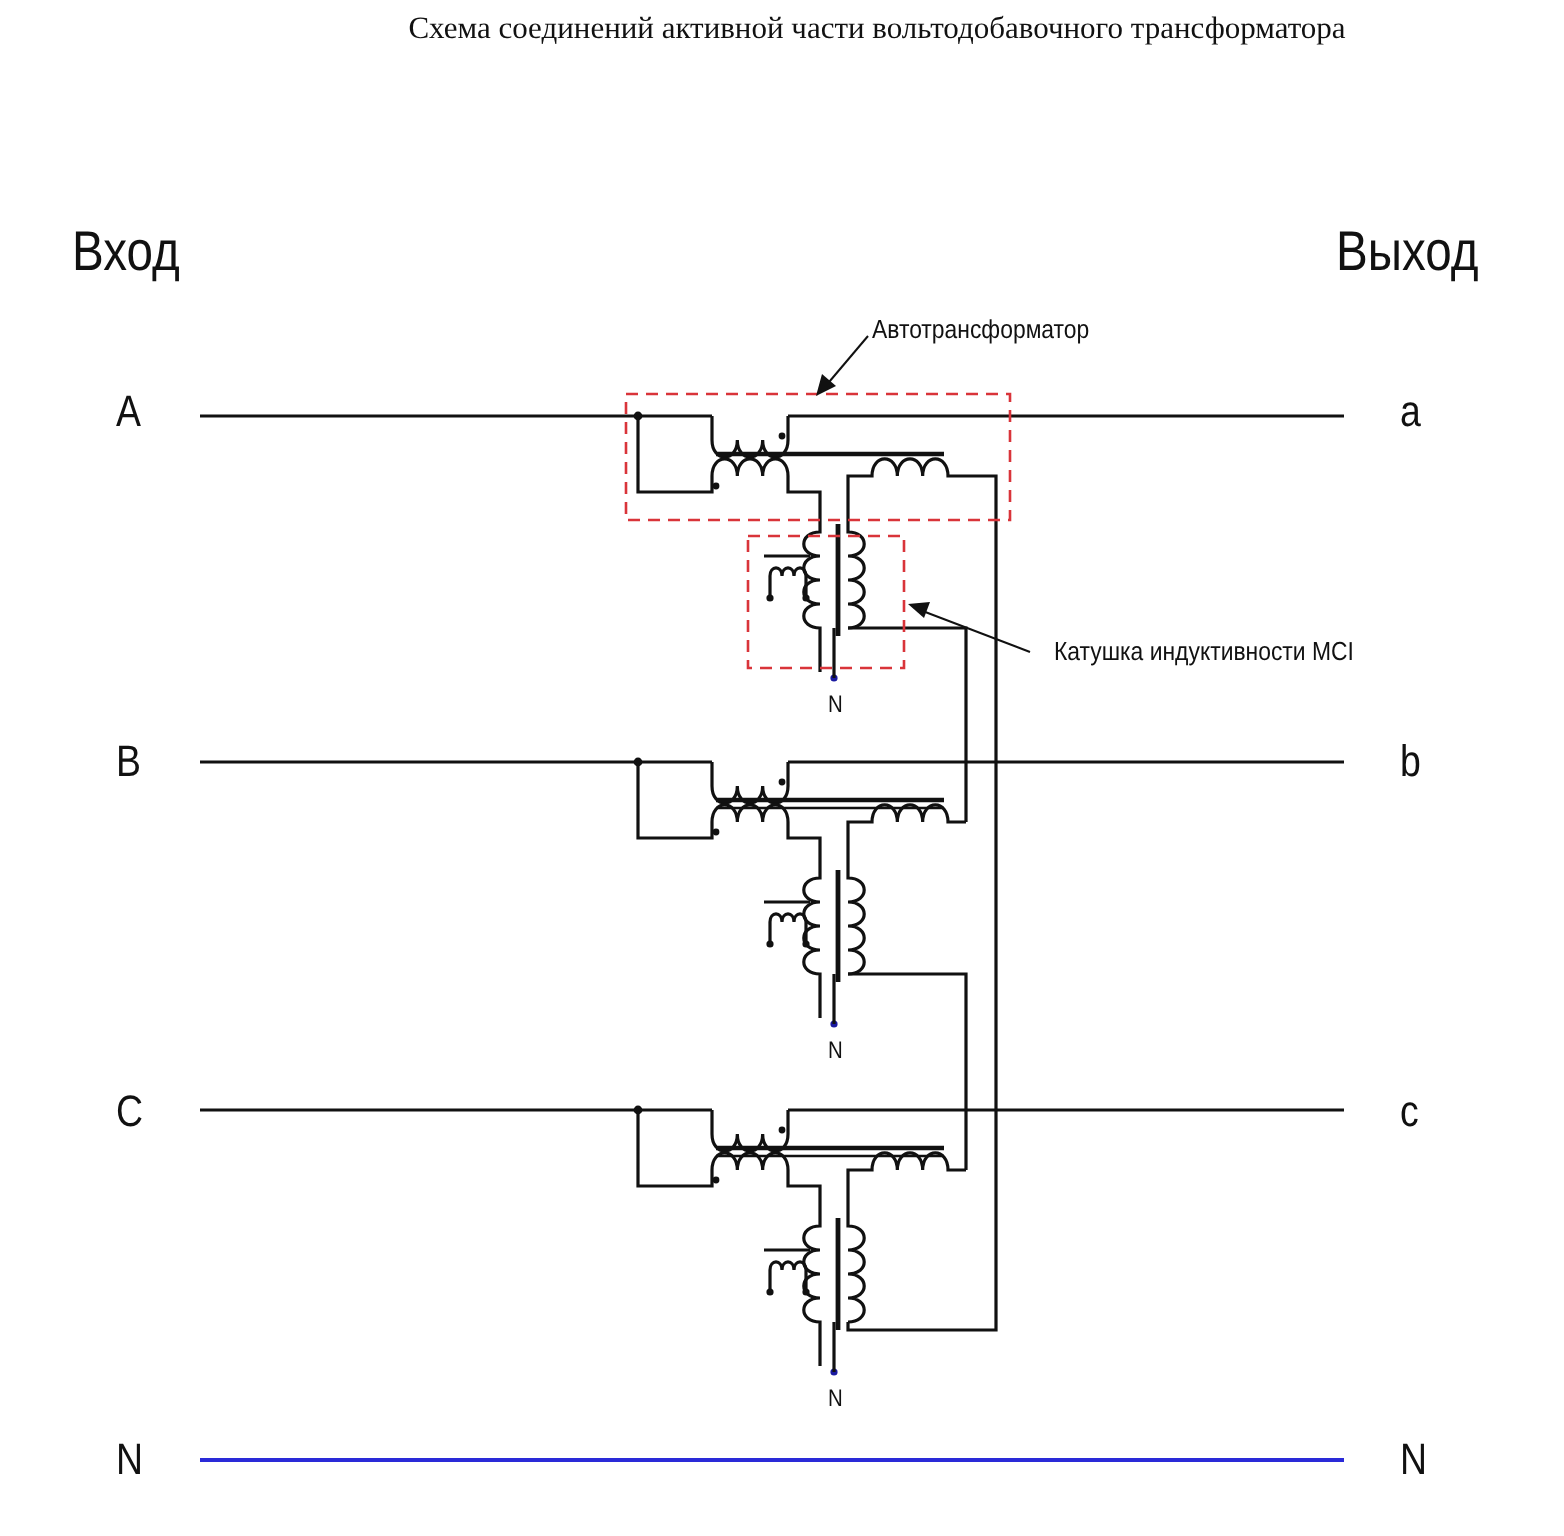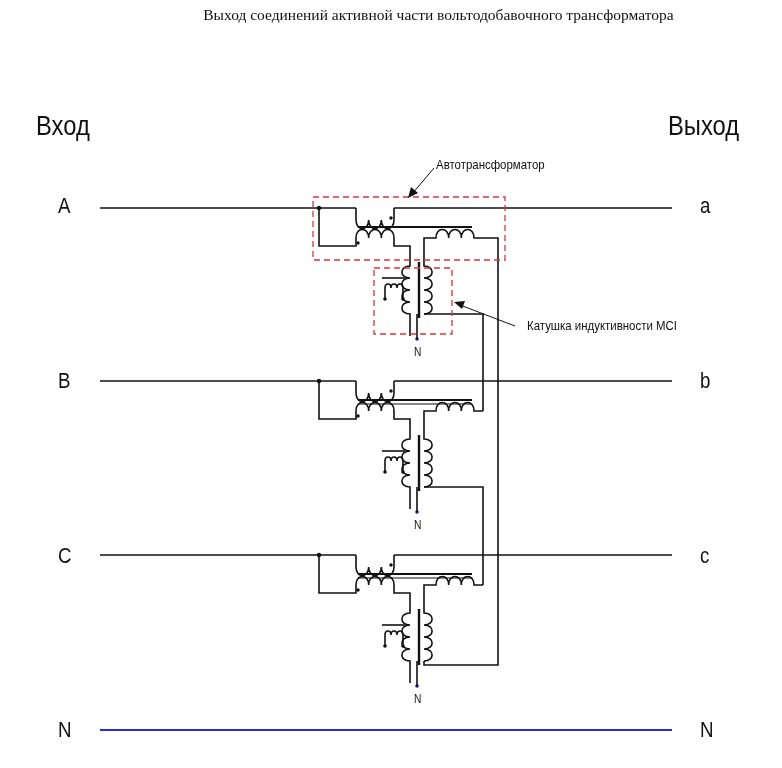--- a/index.html
+++ b/index.html
@@ -13,21 +13,21 @@
     .hdr.in { left: 36px; top: 110px; }
     .hdr.out { left: 668px; top: 110px; }
     .ph { position: absolute; font-family: "Liberation Sans", sans-serif; font-size: 22px; color: #111; transform: scaleX(0.85); transform-origin: left top; }
     .ann { position: absolute; font-family: "Liberation Sans", sans-serif; font-size: 13px; color: #111; transform: scaleX(0.88); transform-origin: left top; }
     .nlbl { position: absolute; font-family: "Liberation Sans", sans-serif; font-size: 12px; color: #111; transform: scaleX(0.85); transform-origin: left top; }
     svg { position: absolute; left: 0; top: 0; }
   </style>
 </head>
 <body>
 
-<div class="title">Выход соединений активной части вольтодобавочного трансформатора</div>
+<div class="title">Схема соединений активной части вольтодобавочного трансформатора</div>
 <div class="hdr in">Вход</div>
 <div class="hdr out">Выход</div>
 
 <div class="ph" style="left:58px;top:193px">A</div>
 <div class="ph" style="left:58px;top:368px">B</div>
 <div class="ph" style="left:58px;top:543px">C</div>
 <div class="ph" style="left:58px;top:717px">N</div>
 
 <div class="ph" style="left:700px;top:193px">a</div>
 <div class="ph" style="left:700px;top:368px">b</div>

